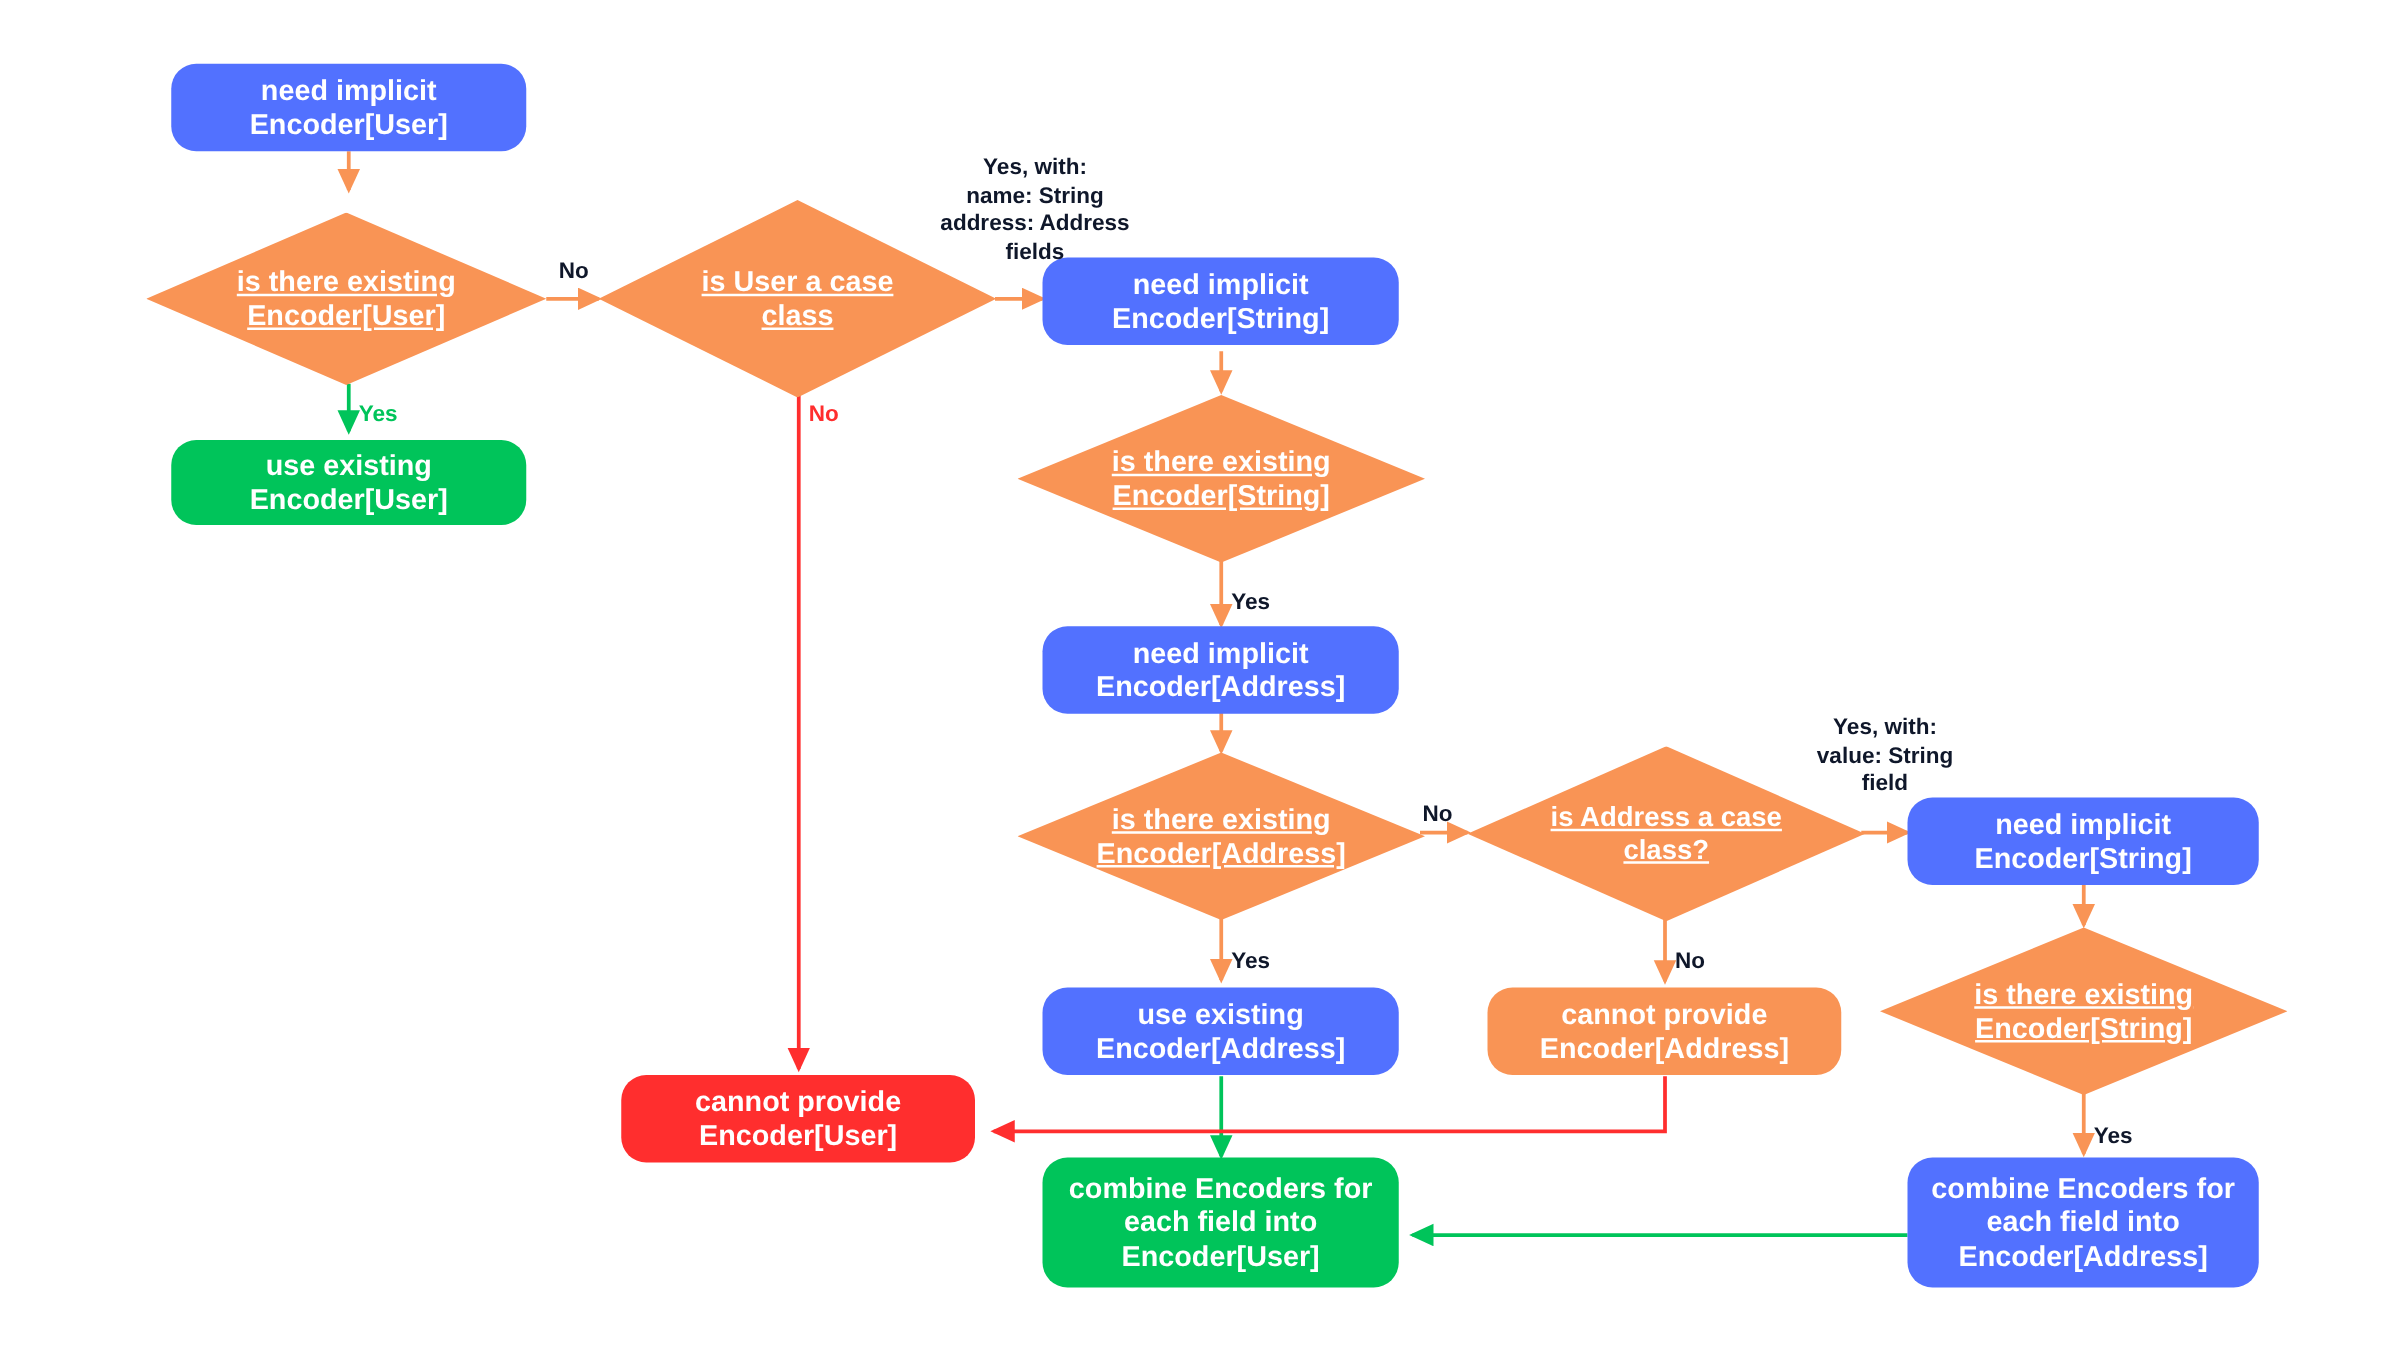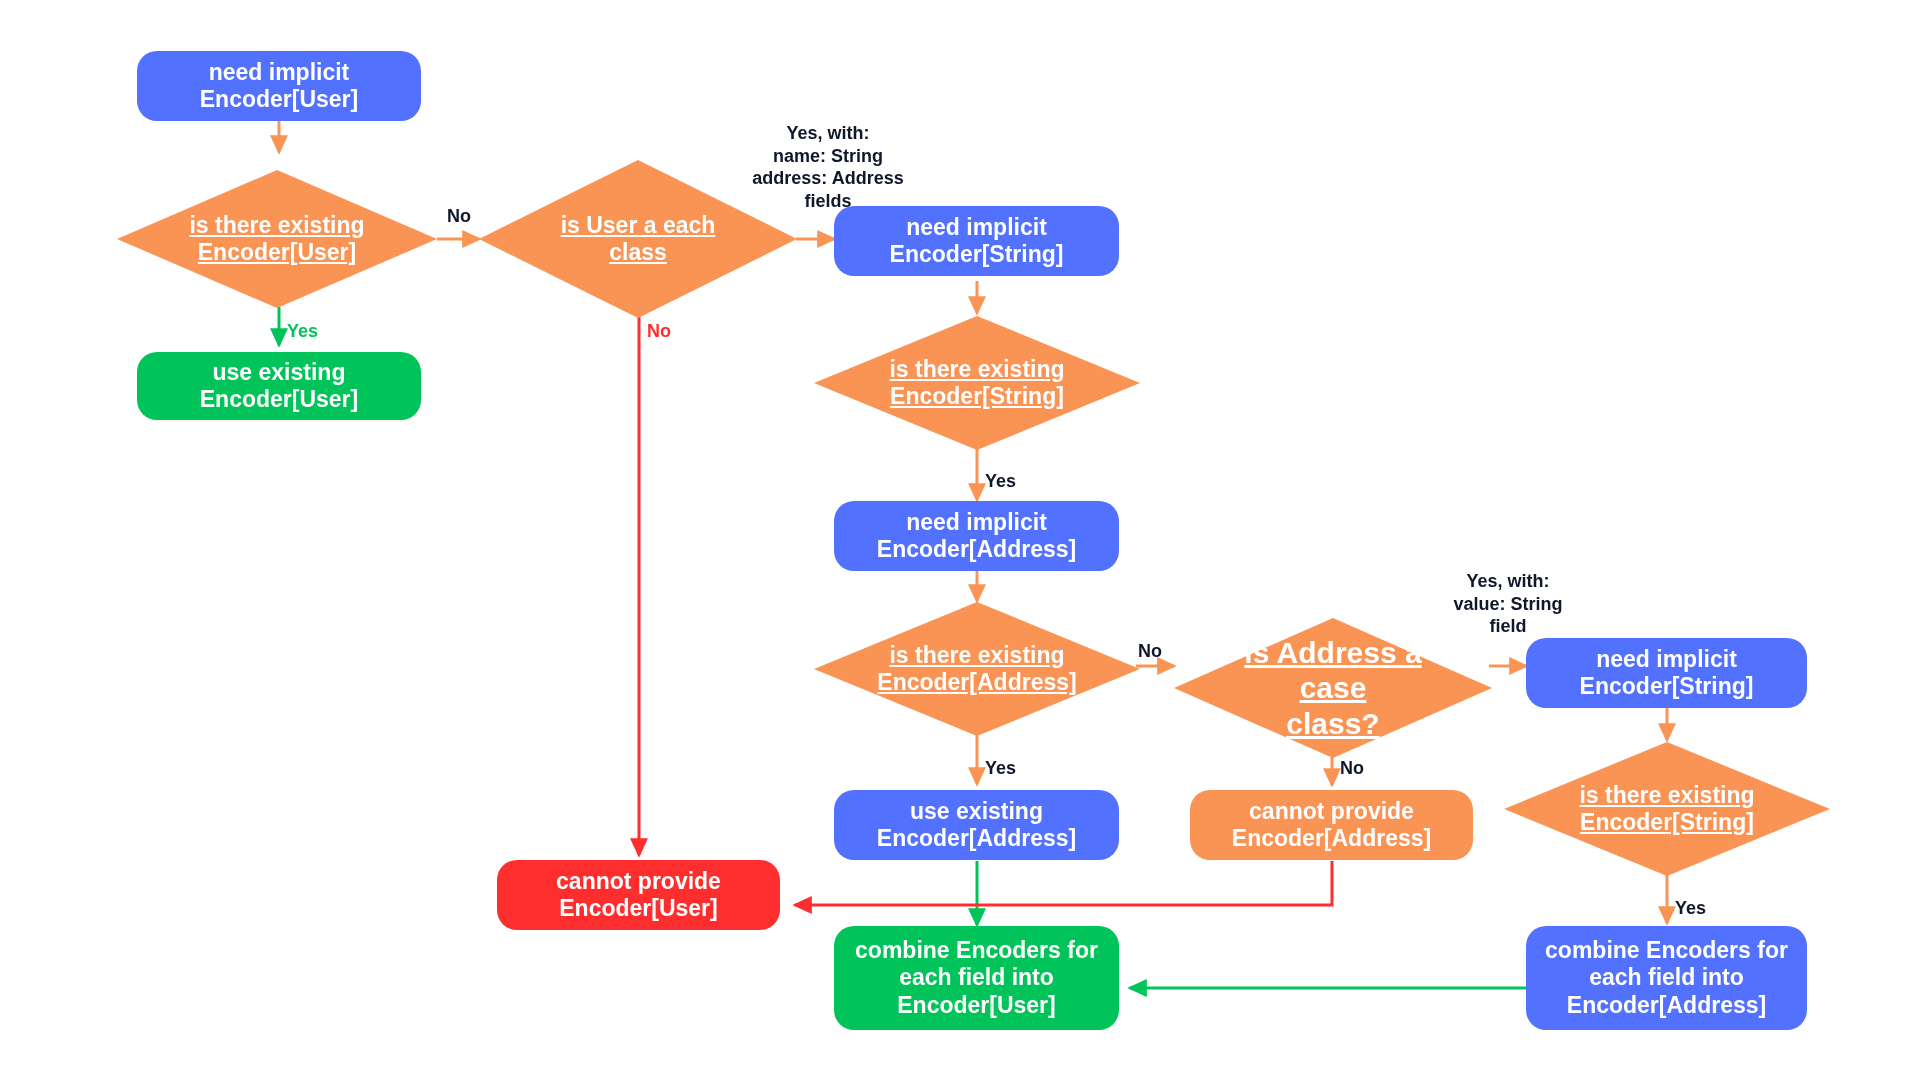--- a/index.html
+++ b/index.html
@@ -147,21 +147,21 @@
 Encoder[User]</span>
   </div>
 
   <div class="node rect" style="left:137px; top:352px; width:284px; height:68px; background:#00C45A; font-size:23px;">
     <span style="white-space:pre-line;">use existing
 Encoder[User]</span>
   </div>
 
   <div class="node diamond" style="left:479px; top:160px; width:318px; height:158px; font-size:23px;">
     <span class="dia-shape"></span>
-    <span class="dia-label" style="white-space:pre-line;">is User a each
+    <span class="dia-label" style="white-space:pre-line;">is User a case
 class</span>
   </div>
 
   <div class="node rect" style="left:834px; top:206px; width:285px; height:70px; background:#5271FF; font-size:23px;">
     <span style="white-space:pre-line;">need implicit
 Encoder[String]</span>
   </div>
 
   <div class="node diamond" style="left:814px; top:316px; width:326px; height:134px; font-size:23px;">
     <span class="dia-shape"></span>
@@ -178,21 +178,21 @@
     <span class="dia-shape"></span>
     <span class="dia-label" style="white-space:pre-line;">is there existing
 Encoder[Address]</span>
   </div>
 
   <div class="node rect" style="left:834px; top:790px; width:285px; height:70px; background:#5271FF; font-size:23px;">
     <span style="white-space:pre-line;">use existing
 Encoder[Address]</span>
   </div>
 
-  <div class="node diamond" style="left:1174px; top:618px; width:318px; height:140px; font-size:30px;">
+  <div class="node diamond" style="left:1174px; top:597px; width:318px; height:140px; font-size:22px;">
     <span class="dia-shape"></span>
     <span class="dia-label" style="white-space:pre-line;">is Address a case
 class?</span>
   </div>
 
   <div class="node rect" style="left:1190px; top:790px; width:283px; height:70px; background:#F99455; font-size:23px;">
     <span style="white-space:pre-line;">cannot provide
 Encoder[Address]</span>
   </div>
 

